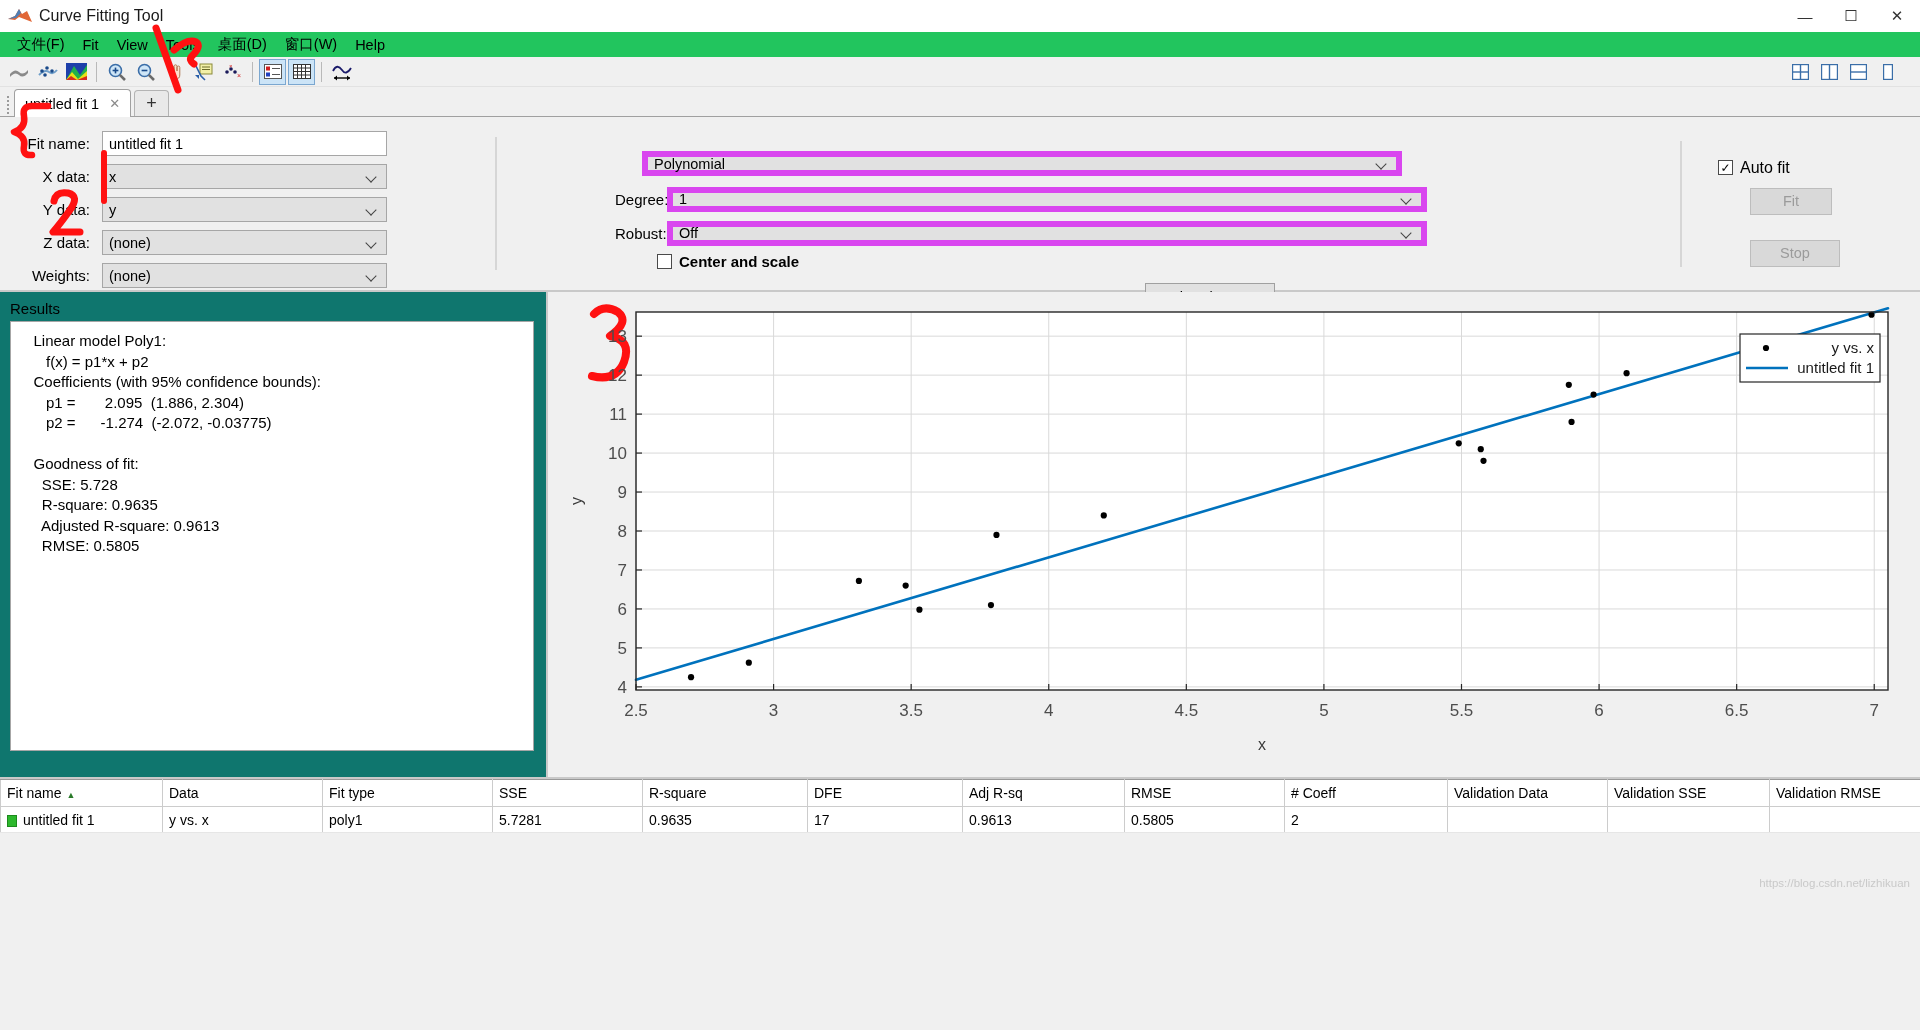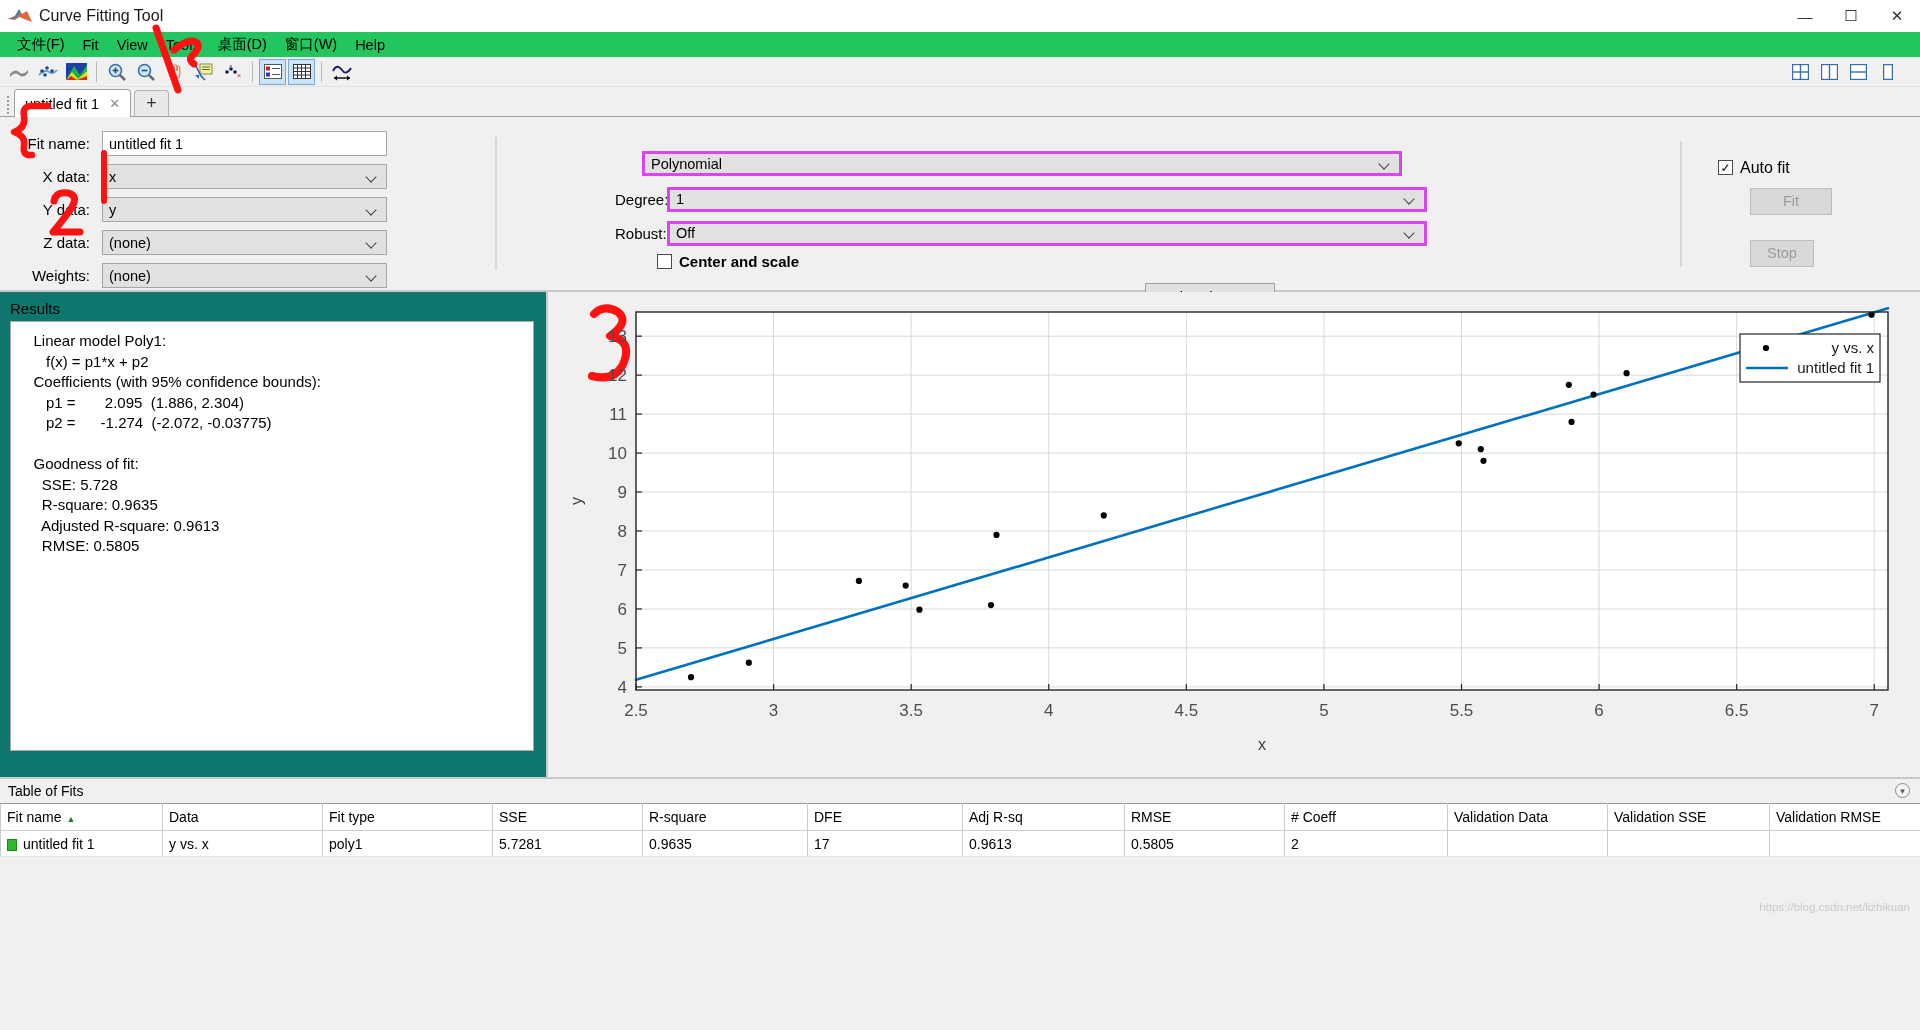--- a/index.html
+++ b/index.html
@@ -60,21 +60,21 @@
   .fselect{ width:285px; height:25px; background:#e1e1e1; border:1px solid #a6a6a6;
      font-size:14.5px; padding:2px 6px; color:#000; display:flex; align-items:center;
      justify-content:space-between;}
   .caret{ width:10px; height:10px; position:relative; margin-right:3px; }
   .caret:before{ content:""; position:absolute; left:0; top:1px; width:7px;height:7px;
      border-right:1.6px solid #444; border-bottom:1.6px solid #444;
      transform:rotate(45deg); }
 
   .mrow{ display:flex; align-items:center; height:28px; margin-bottom:6px;}
   .mlabel{ width:60px; text-align:left; font-size:15px; color:#000; padding-left:8px;}
-  .mselect{ height:25px; background:#e1e1e1; border:3px solid #d946ef;
+  .mselect{ height:25px; background:#e1e1e1; border:6px solid #d946ef;
      font-size:14.5px; padding:2px 6px; color:#000; display:flex; align-items:center;
      justify-content:space-between;}
   .chkline{ display:flex; align-items:center; margin-left:20px; margin-top:5px;}
   .chkbox{ width:15px;height:15px;border:1px solid #4a4a4a;background:#fff;margin-right:7px;
      display:flex;align-items:center;justify-content:center;font-size:12px;color:#000;}
   .btn{ background:#e1e1e1; border:1px solid #a0a0a0; font-size:14.5px; color:#000;
      display:flex;align-items:center;justify-content:center; }
   .btn.dis{ color:#9b9b9b; background:#d9d9d9; border-color:#bdbdbd;}
 
   
@@ -349,21 +349,21 @@
       <div class="btn" style="width:130px;height:27px;">Fit Robust...</div>
     </div>
   </div>
 
   <div class="cfg-right">
     <div class="chkline" style="margin-left:36px;margin-top:10px;">
       <span class="chkbox">✓</span>
       <span style="font-size:16px;">Auto fit</span>
     </div>
     <div class="btn dis" style="width:82px;height:27px;margin-left:68px;margin-top:11px;">Fit</div>
-    <div class="btn dis" style="width:64px;height:27px;margin-left:68px;margin-top:25px;">Stop</div>
+    <div class="btn dis" style="width:90px;height:27px;margin-left:68px;margin-top:25px;">Stop</div>
   </div>
 </div>
 
 <div class="midsec">
 
   <div class="results">
     <div class="res-title">Results</div>
     <div class="res-box">   Linear model Poly1:
       f(x) = p1*x + p2
    Coefficients (with 95% confidence bounds):
@@ -483,24 +483,20 @@
         <rect x="1192" y="34" width="140" height="48" fill="#ffffff" stroke="#262626" stroke-width="1.2"></rect>
         <circle cx="1218" cy="48" r="3.1" fill="#000000"></circle>
         <text x="1326" y="53" text-anchor="end" font-size="15" font-family="&quot;Liberation Sans&quot;, sans-serif" fill="#1a1a1a">y vs. x</text>
         <line x1="1198" y1="68" x2="1240" y2="68" stroke="#0072bd" stroke-width="2.6"></line>
         <text x="1326" y="73" text-anchor="end" font-size="15" font-family="&quot;Liberation Sans&quot;, sans-serif" fill="#1a1a1a">untitled fit 1</text>
       </svg>
   </div>
 </div>
 
 <div class="tof">
-  <div class="tof-hdr">
-    <span>Table of Fits</span>
-    <span class="tof-collapse">▾</span>
-  </div>
   <table class="fits">
     <colgroup>
       <col style="width:162px">
         <col style="width:160px">
         <col style="width:170px">
       <col style="width:150px">
         <col style="width:165px">
         <col style="width:155px">
       <col style="width:162px">
         <col style="width:160px">

